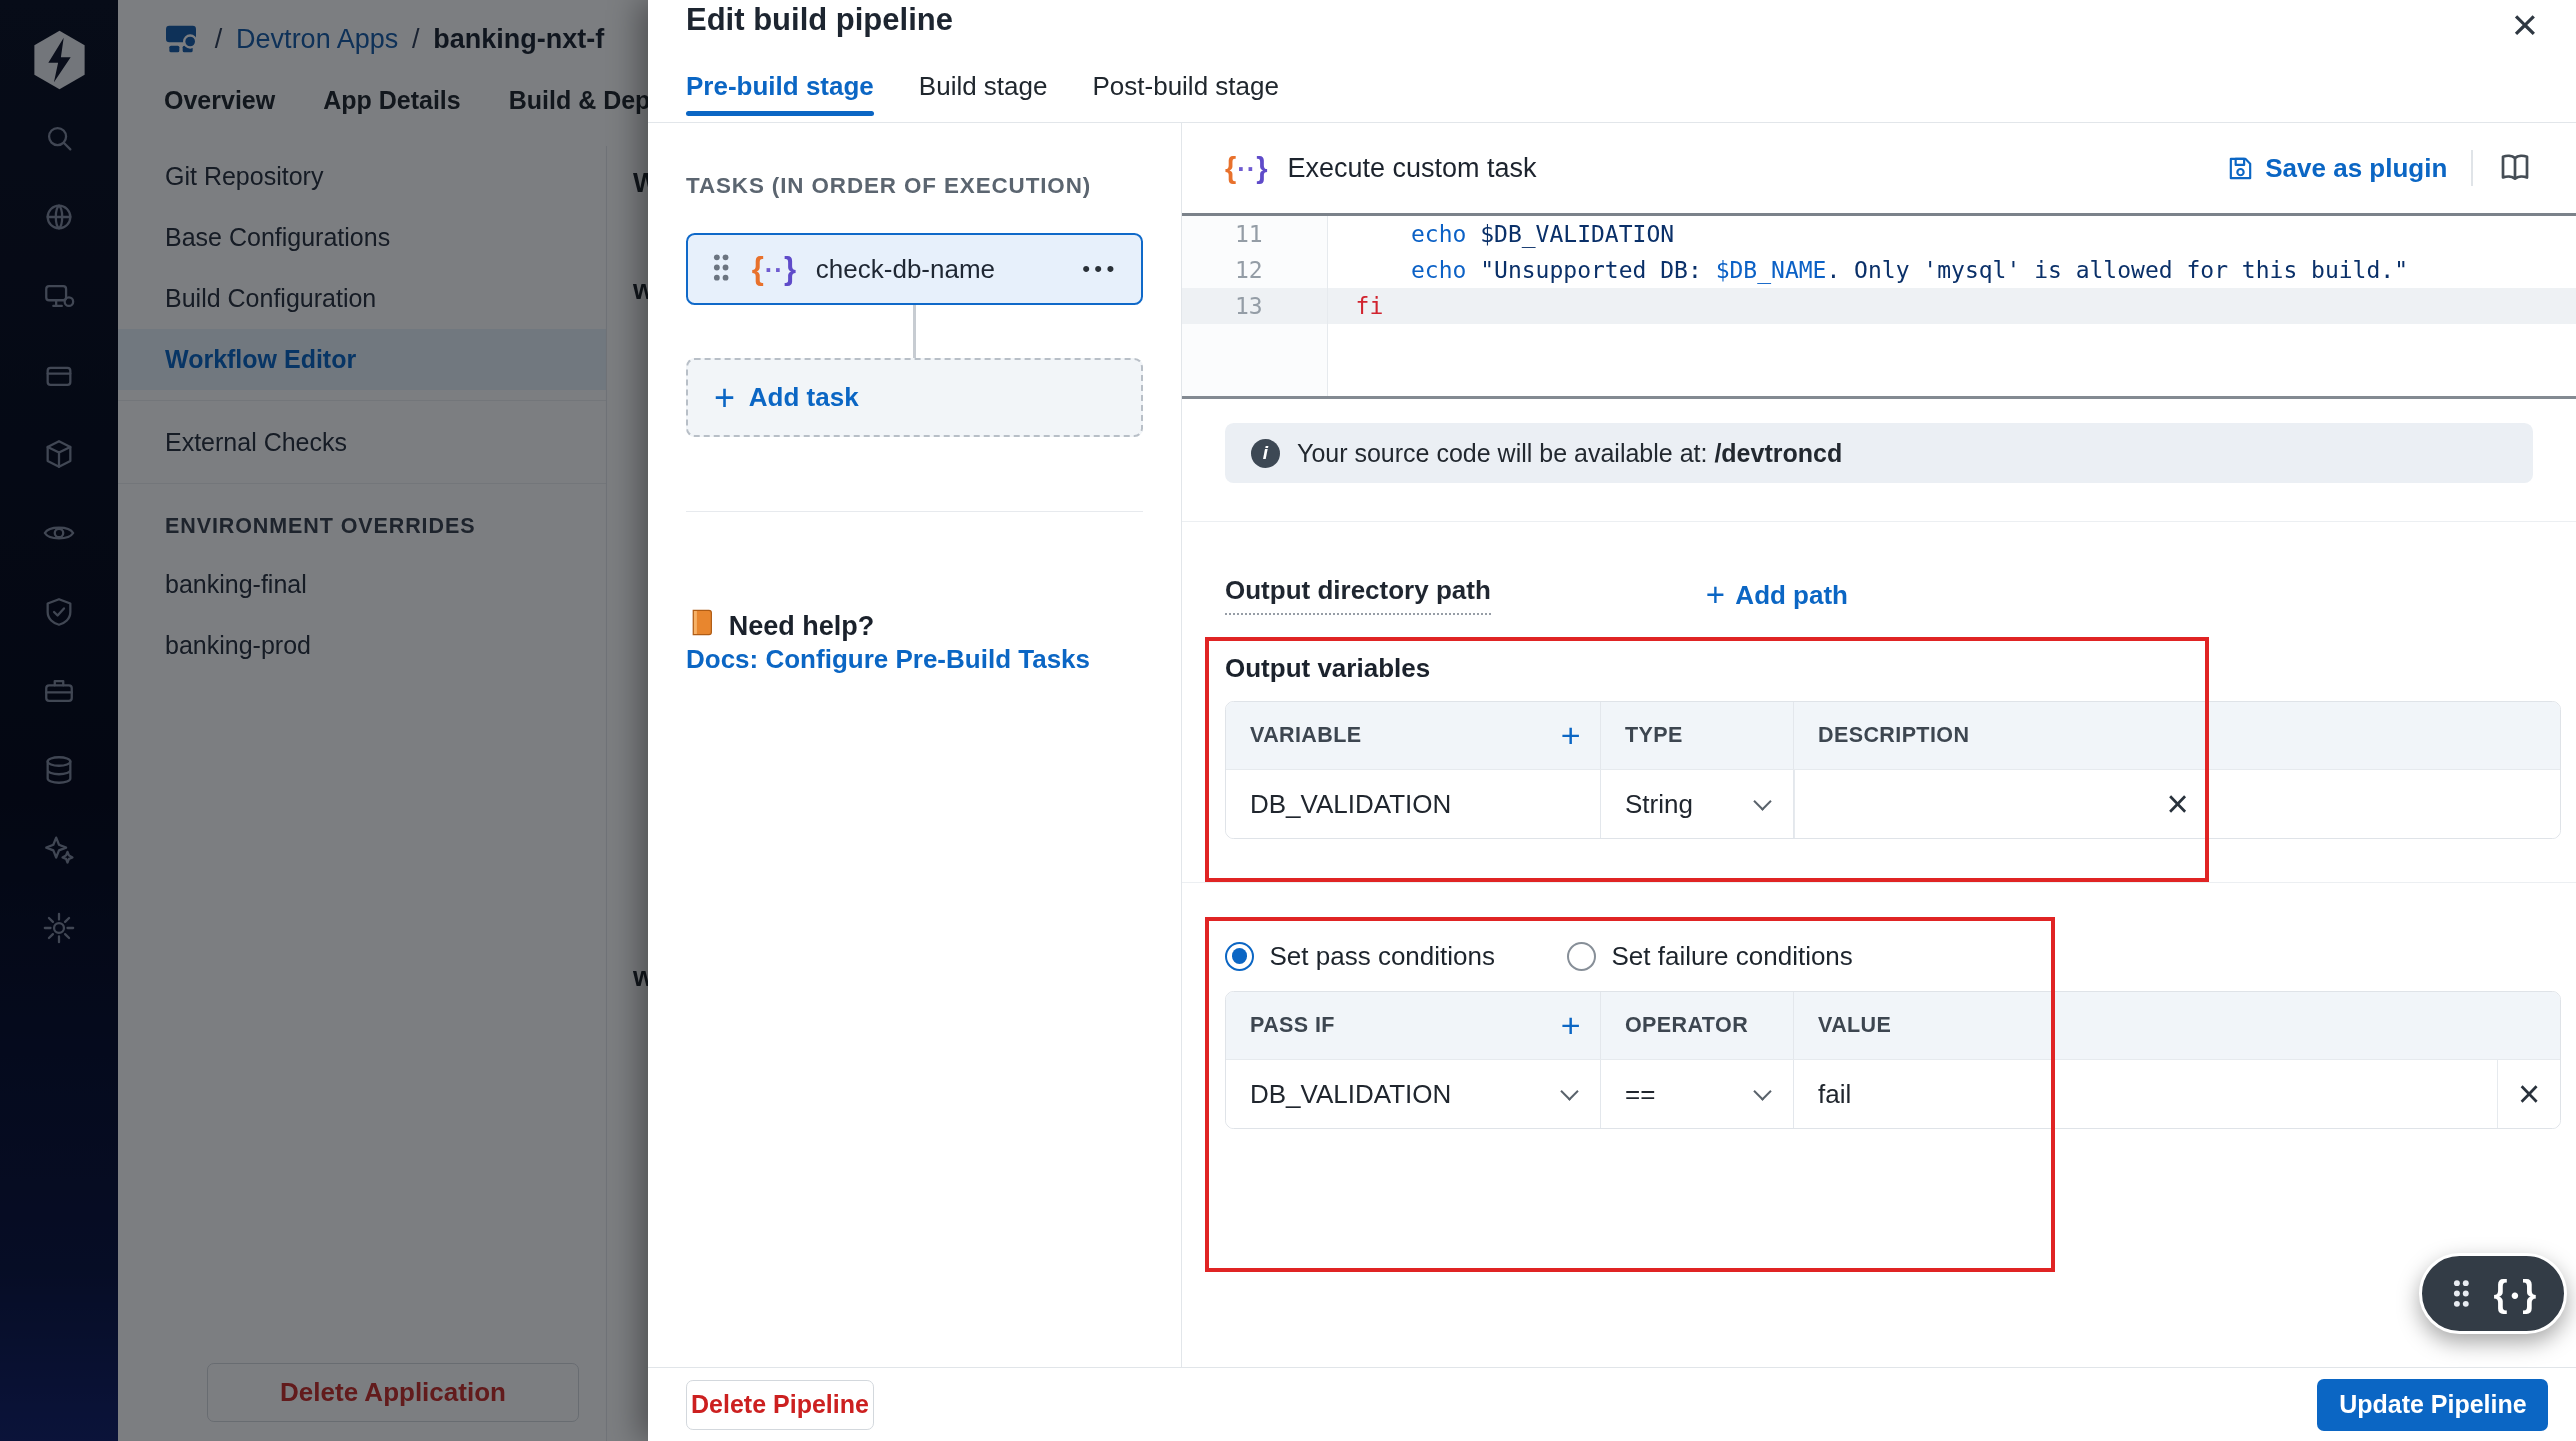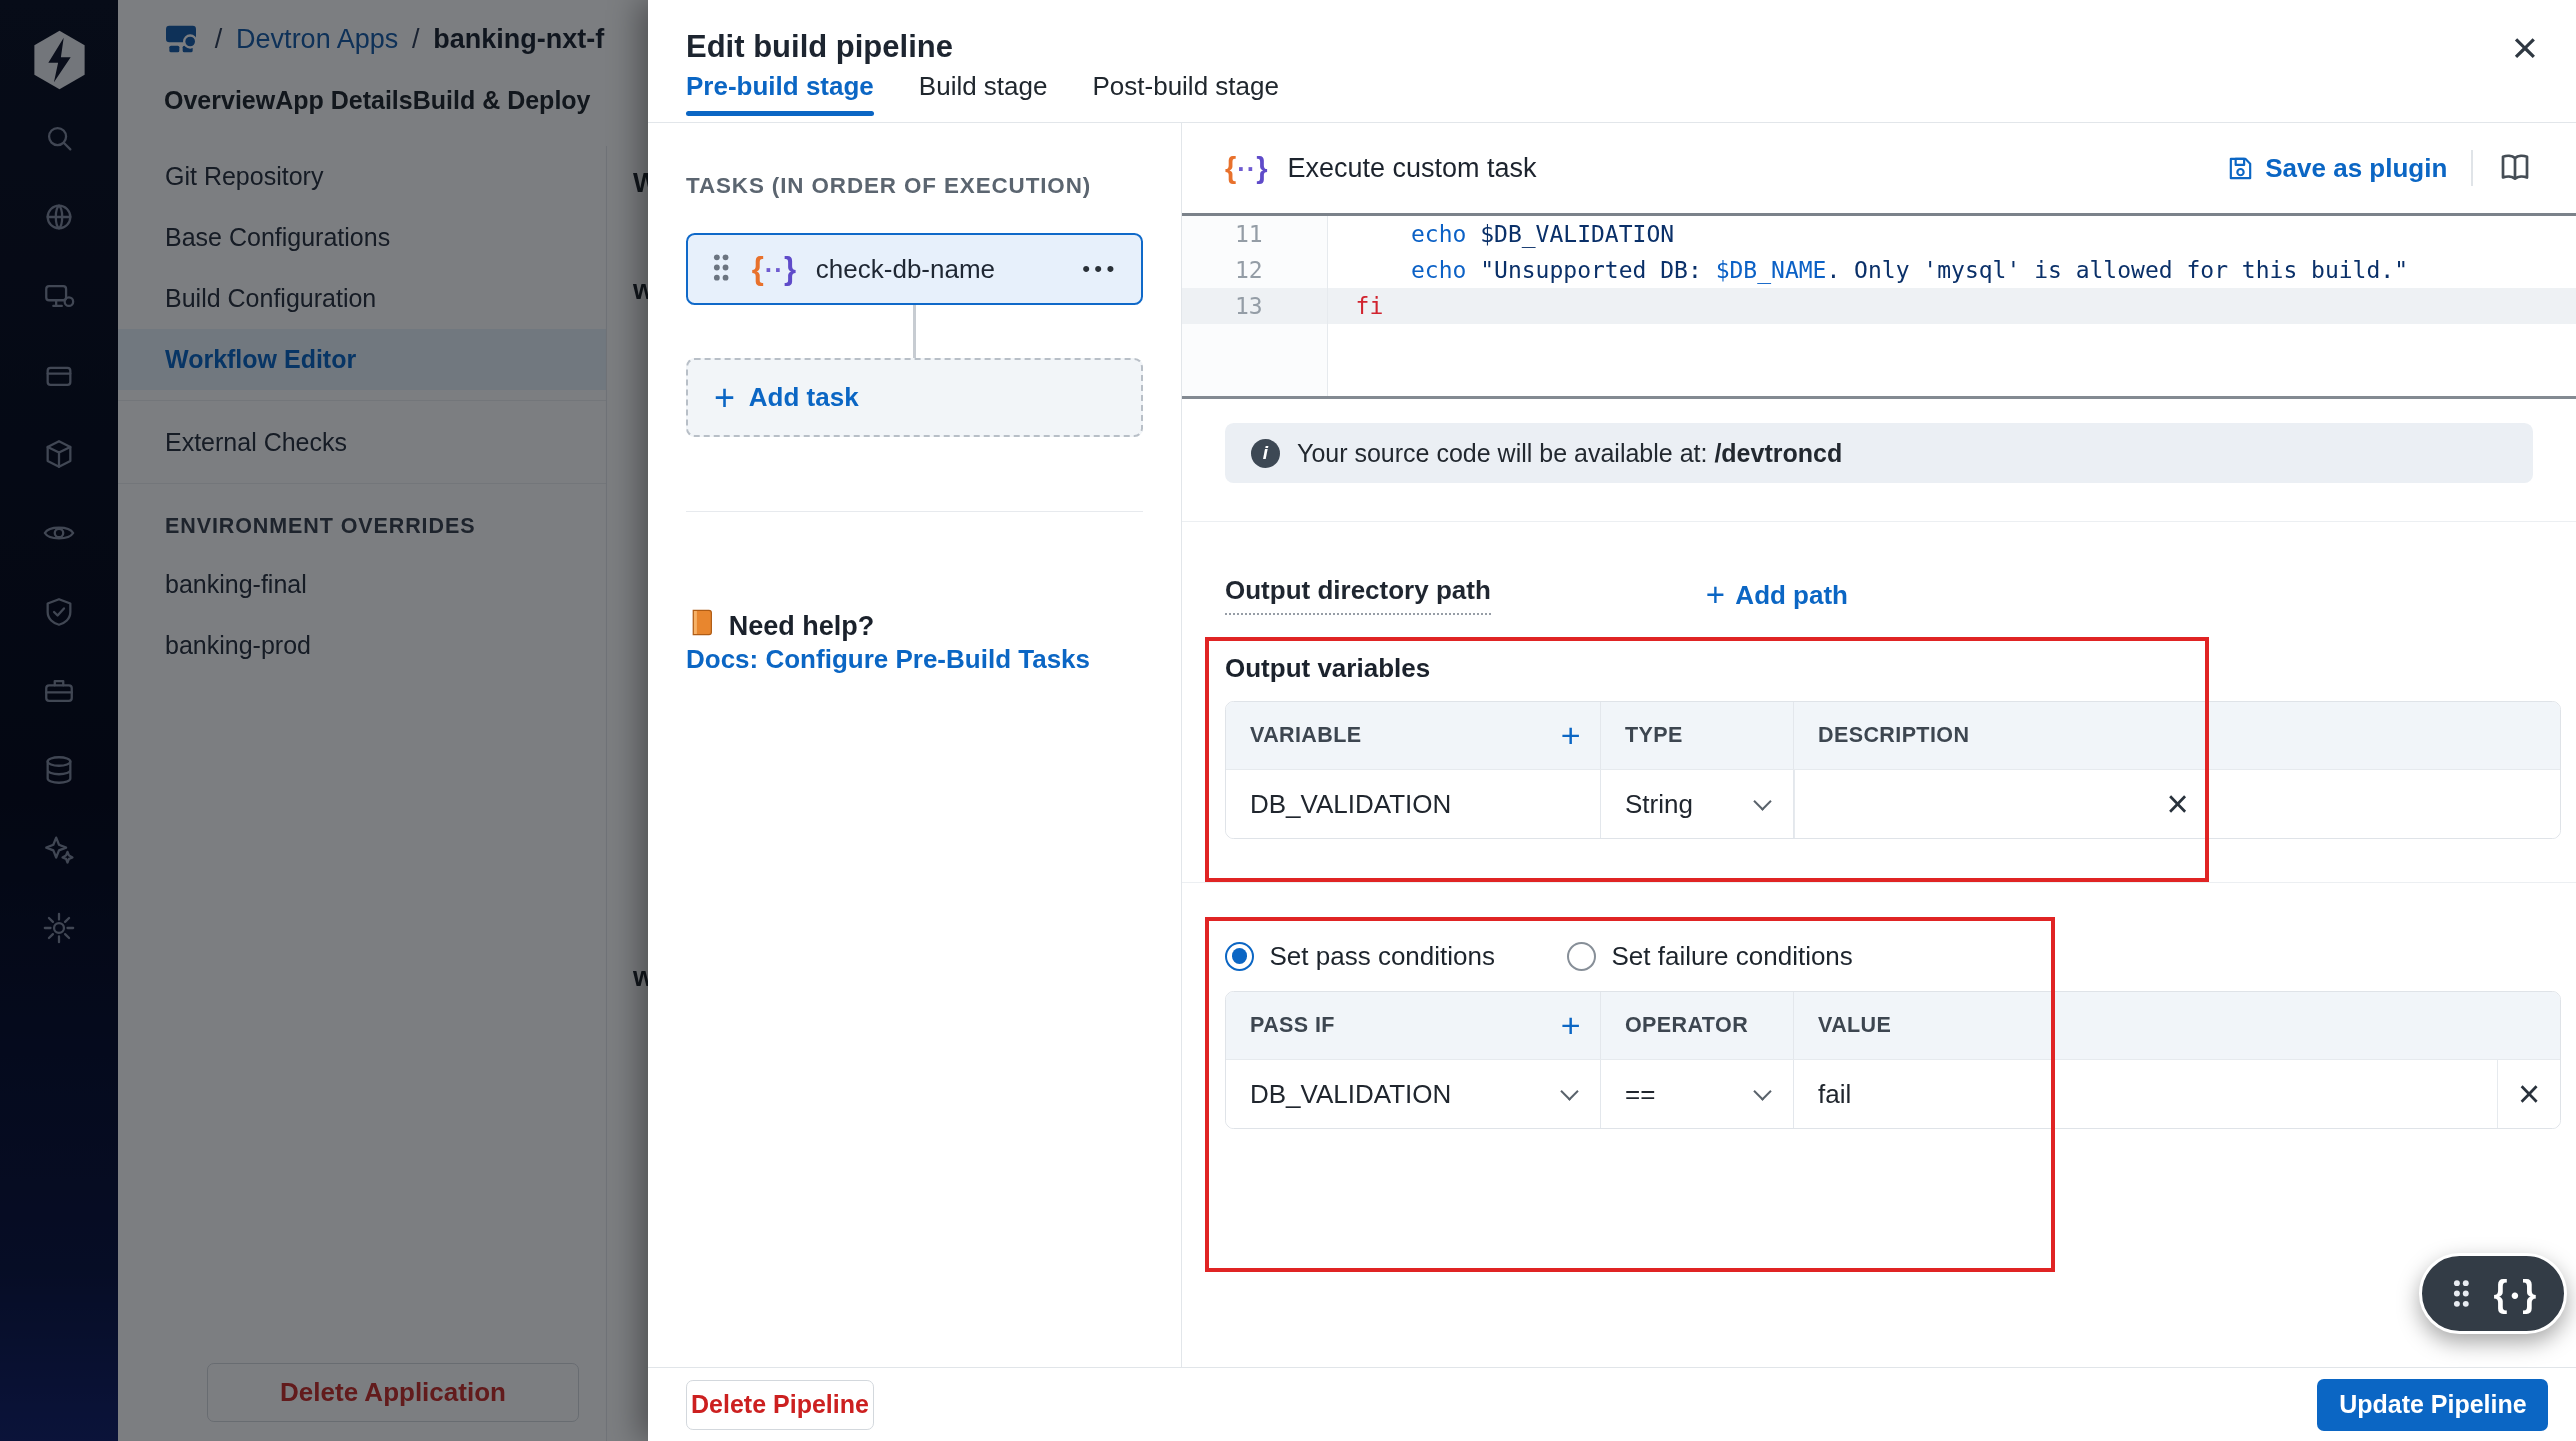--- a/index.html
+++ b/index.html
@@ -15,38 +15,38 @@
   .side-icons { position:absolute; left:0; top:121px; width:118px; display:flex; flex-direction:column; align-items:center; gap:45px; }
   .sic { width:34px; height:34px; opacity:.85; }
   .sic svg { width:34px; height:34px; stroke:#9aa3b8; stroke-width:1.6; fill:none; stroke-linecap:round; stroke-linejoin:round; }
 
   .apppage { position:absolute; left:118px; top:0; right:0; bottom:0; background:#fff; }
   .crumbrow { position:absolute; left:43px; top:19px; display:flex; align-items:center; gap:13.8px; font-size:27px; }
   .crumbic { width:40px; height:40px; }
   .slash { color:#33415a; }
   .crumb-link { color:#1b5faa; text-decoration:none; }
   .crumb-cur { color:#1f2733; font-weight:700; white-space:nowrap; }
-  .apptabs { position:absolute; left:46px; top:86px; display:flex; font-size:25px; font-weight:600; color:#23292f; }
+  .apptabs { position:absolute; left:46px; top:86px; display:flex; gap:48px; font-size:25px; font-weight:600; color:#23292f; }
   .navpanel { position:absolute; left:0; top:146px; width:489px; bottom:0; border-right:1.7px solid #e5e8ec; }
   .navitem { height:61px; display:flex; align-items:center; padding-left:47px; font-size:25px; color:#2a3240; }
   .navitem.active { color:#0b66c4; font-weight:700; background:#e9f2fb; }
   .navdiv { border-top:1.7px solid #eceef1; margin:10.3px 0; }
   .navsec { height:55px; display:flex; align-items:center; padding-left:47px; font-size:21.5px; font-weight:700; letter-spacing:0.9px; color:#3c4450; margin-top:15.5px; }
   .del-app { position:absolute; left:89px; bottom:19px; width:372px; height:59px; border:1.7px solid #d5d9de; border-radius:6.9px;
              background:#fff; color:#c9302c; font-weight:700; font-size:26px; display:flex; align-items:center; justify-content:center; }
   .contentstrip { position:absolute; left:491px; top:146px; width:40px; bottom:0; overflow:hidden; }
   .frag { position:absolute; left:24px; font-size:27px; font-weight:700; color:#20262c; white-space:nowrap; }
 
   .overlay { position:absolute; inset:0; background:rgba(3,8,14,0.52); }
 
   
   .drawer { position:absolute; left:648px; top:0; right:0; bottom:0; background:#fff;
             box-shadow:-10.3px 0 29px rgba(0,0,0,.35); }
   .dhead { position:absolute; left:0; top:0; right:0; height:123px; border-bottom:1.7px solid #e2e6ea; }
-  .trow { display:flex; align-items:center; justify-content:space-between; height:72px; padding:22px 38px 0; }
+  .trow { display:flex; align-items:flex-start; justify-content:space-between; height:72px; padding:2px 38px 0; }
   .dtitle { font-size:31px; font-weight:700; color:#1d2530; }
   .xclose { border:none; background:none; font-size:45px; line-height:1; color:#2f3842; cursor:pointer; }
   .dtabs { display:flex; gap:45px; padding:0 38px; height:42px; align-items:flex-end; }
   .dtab { position:relative; font-size:26px; color:#20272e; padding-bottom:12px; cursor:pointer; }
   .dtab.active { color:#0b66c4; font-weight:700; }
   .dtab.active::after { content:""; position:absolute; left:0; right:0; bottom:-1.7px; height:5.2px; background:#0b66c4; border-radius:2.6px; }
 
   .dbody { position:absolute; left:0; top:123px; right:0; bottom:74px; display:flex; }
 
   

